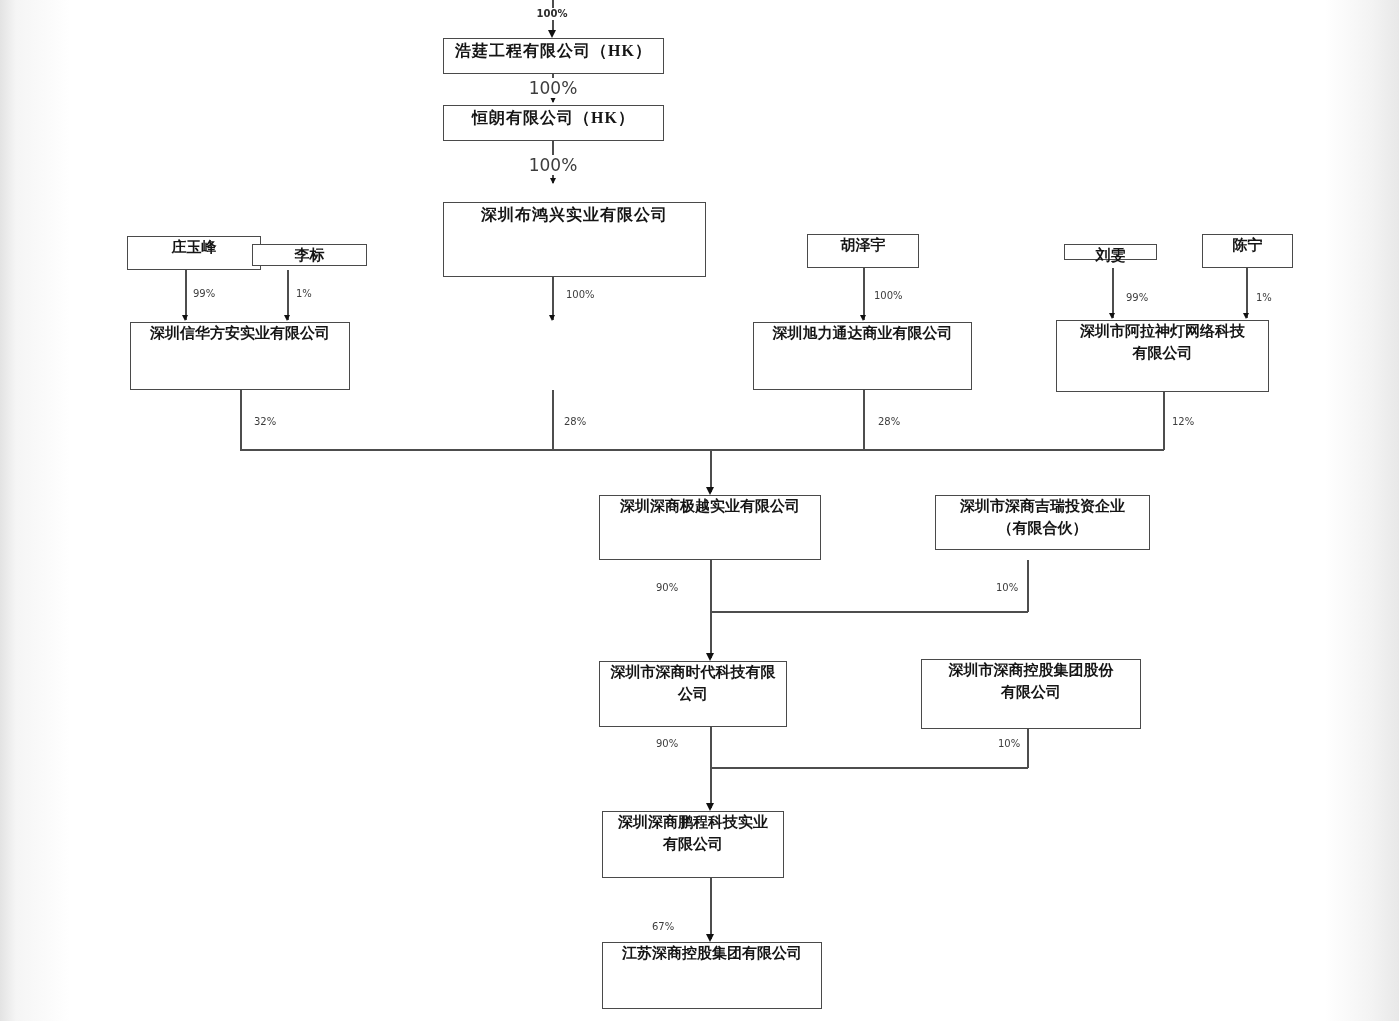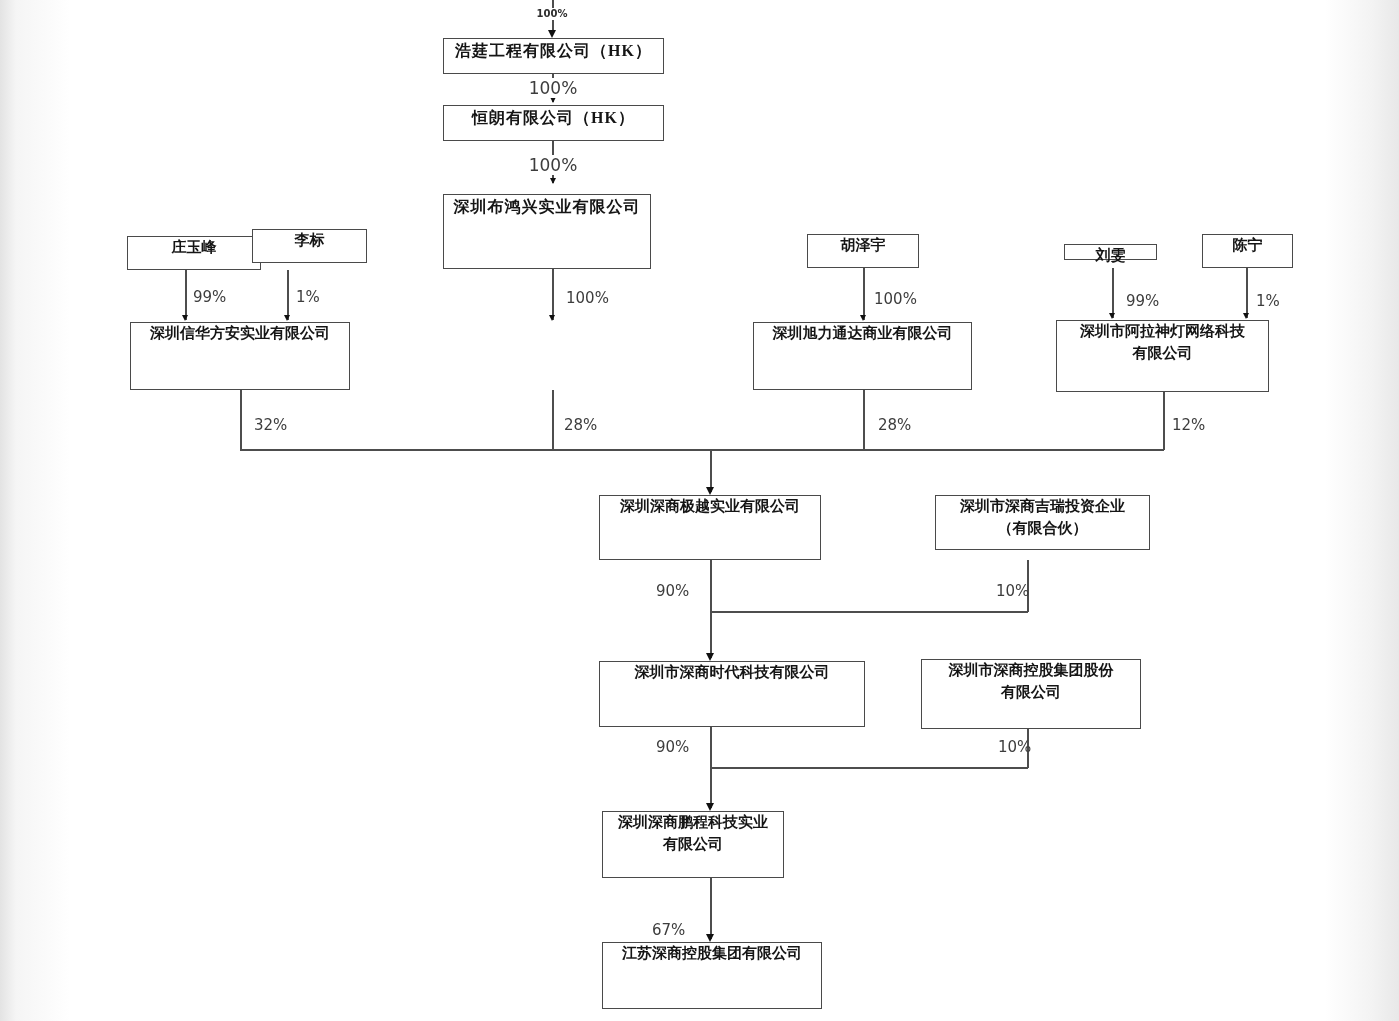--- a/index.html
+++ b/index.html
@@ -41,21 +41,21 @@
     border-top:8px solid #111;
     z-index:2;
   }
   .arrow.sm{
     border-left-width:3px;border-right-width:3px;border-top-width:6px;
   }
   .pct{
     position:absolute;
     font-family:"DejaVu Sans","Liberation Sans",sans-serif;
     color:#3d3d3d;
-    font-size:15px;
+    font-size:10px;
     z-index:4;
     line-height:1.2;
   }
   .pct.big{font-size:17px;}
   .pct.tiny{font-size:10px;font-weight:700;color:#2e2e2e;}
   .pct.onde{background:#fff;padding:0 5px;transform:translateX(-50%);}
 </style>
 </head>
 <body>
 
@@ -126,28 +126,28 @@
   <div class="pct" style="left:656px;top:738px">90%</div>
   <div class="pct" style="left:998px;top:738px">10%</div>
   <div class="pct" style="left:652px;top:921px">67%</div>
 
   <div class="box" style="left:443px;top:38px;width:221px;height:36px">
     <span class="box-label lg">浩莛工程有限公司（HK）</span>
   </div>
   <div class="box" style="left:443px;top:105px;width:221px;height:36px">
     <span class="box-label lg">恒朗有限公司（HK）</span>
   </div>
-  <div class="box" style="left:443px;top:194px;width:208px;height:75px">
+  <div class="box" style="left:443px;top:202px;width:263px;height:75px">
     <span class="box-label lg">深圳布鸿兴实业有限公司</span>
   </div>
 
   <div class="box" style="left:127px;top:236px;width:134px;height:34px">
     <span class="box-label">庄玉峰</span>
   </div>
-  <div class="box" style="left:252px;top:229px;width:115px;height:34px">
+  <div class="box" style="left:252px;top:244px;width:115px;height:22px">
     <span class="box-label">李标</span>
   </div>
   <div class="box" style="left:807px;top:234px;width:112px;height:34px">
     <span class="box-label">胡泽宇</span>
   </div>
   <div class="box" style="left:1064px;top:244px;width:93px;height:16px">
     <span class="box-label">刘雯</span>
   </div>
   <div class="box" style="left:1202px;top:234px;width:91px;height:34px">
     <span class="box-label">陈宁</span>
@@ -165,21 +165,21 @@
   </div>
 
   <div class="box" style="left:599px;top:495px;width:222px;height:65px">
     <span class="box-label">深圳深商极越实业有限公司</span>
   </div>
   <div class="box" style="left:935px;top:495px;width:215px;height:55px">
     <span class="box-label">深圳市深商吉瑞投资企业
 （有限合伙）</span>
   </div>
 
-  <div class="box" style="left:599px;top:661px;width:266px;height:66px">
+  <div class="box" style="left:599px;top:661px;width:188px;height:66px">
     <span class="box-label">深圳市深商时代科技有限公司</span>
   </div>
   <div class="box" style="left:921px;top:659px;width:220px;height:70px">
     <span class="box-label">深圳市深商控股集团股份
 有限公司</span>
   </div>
 
   <div class="box" style="left:602px;top:811px;width:182px;height:67px">
     <span class="box-label">深圳深商鹏程科技实业
 有限公司</span>

